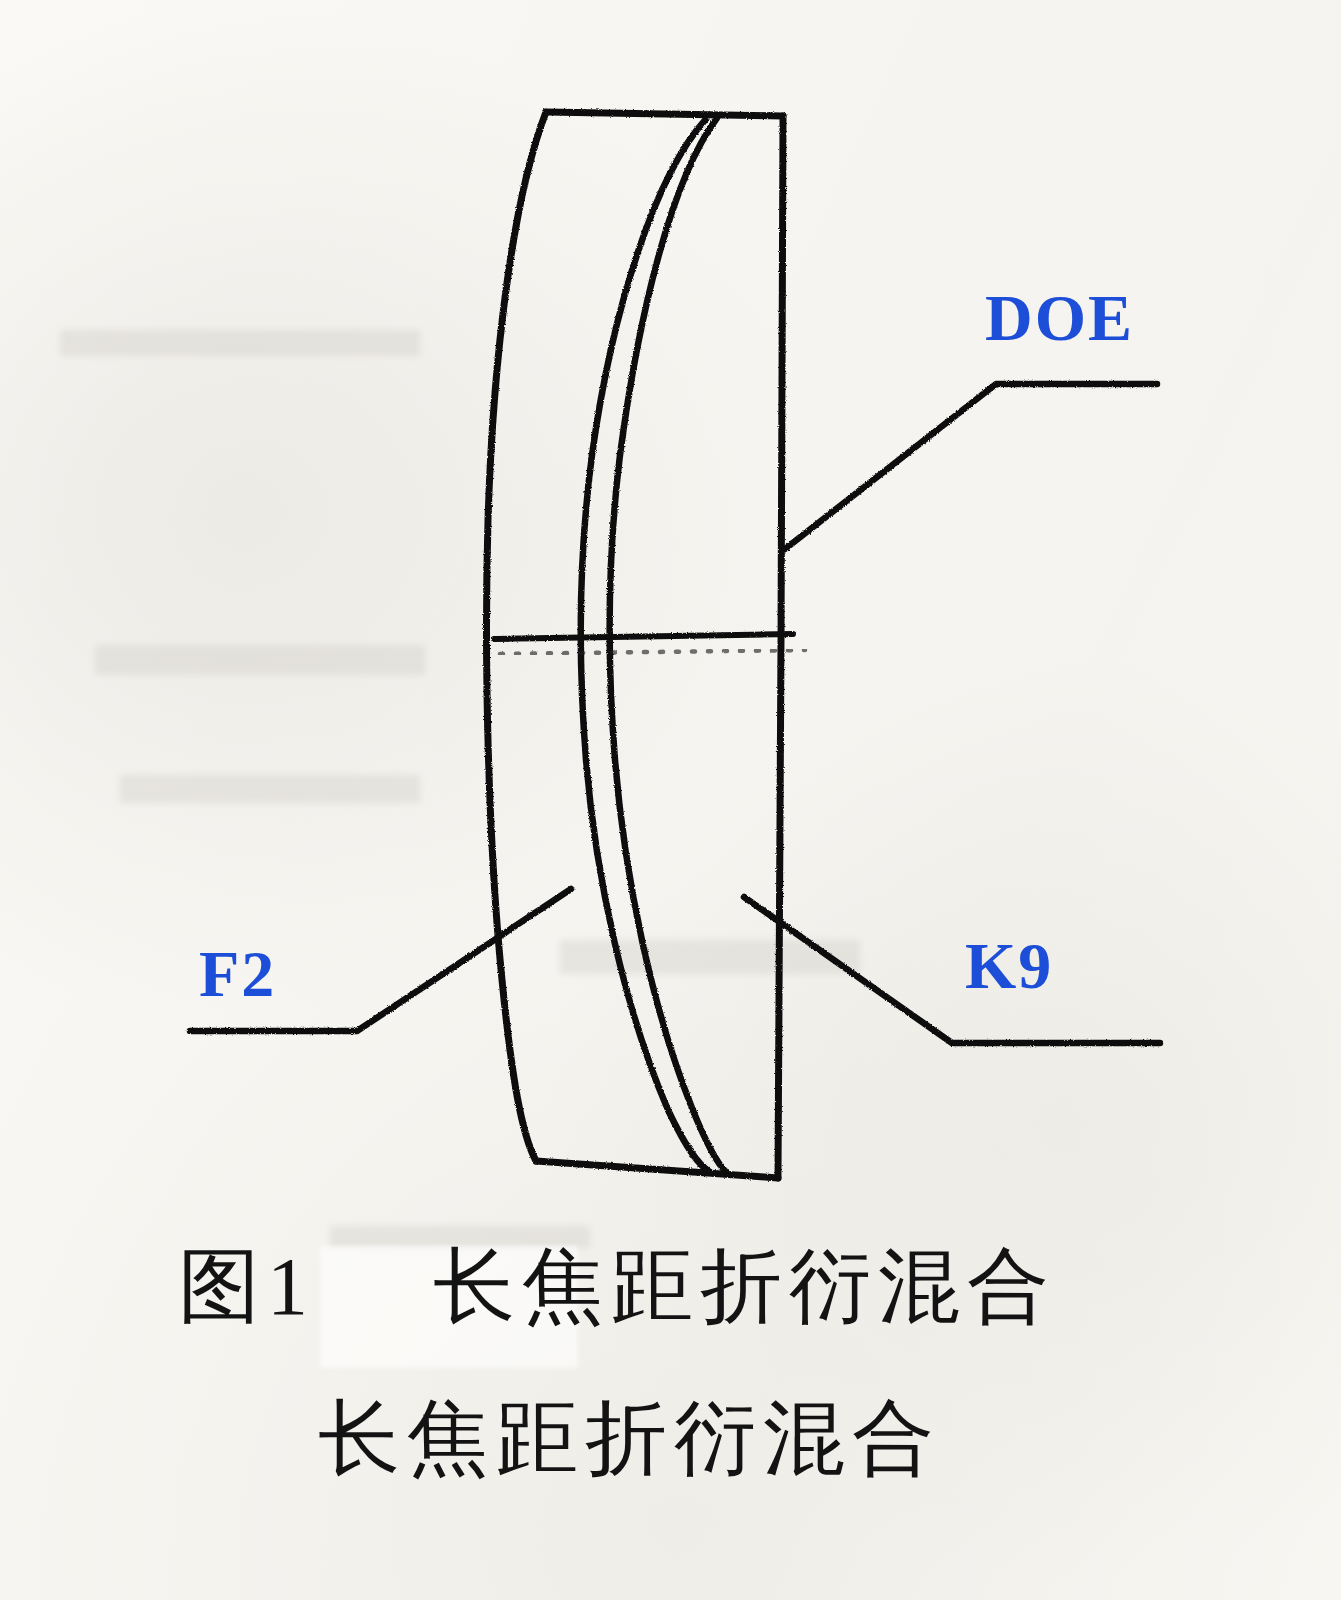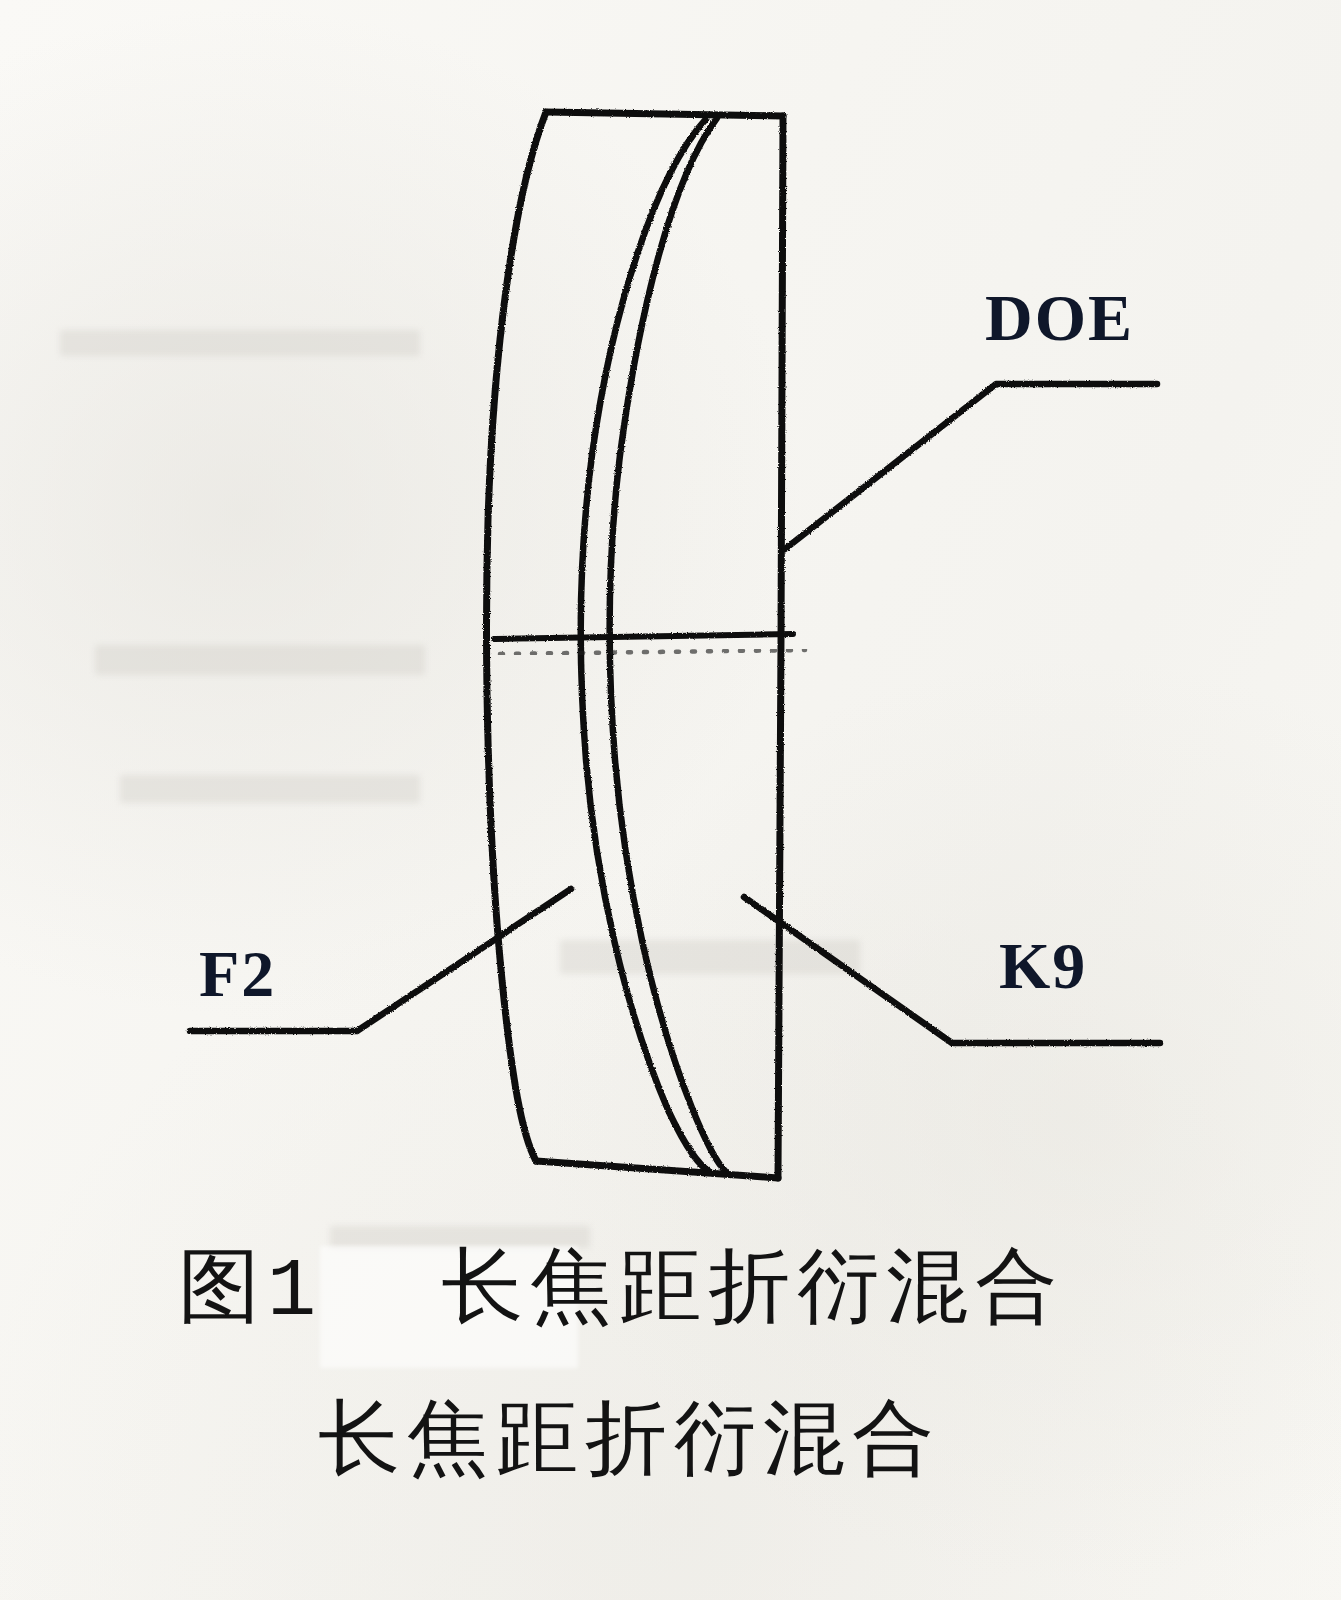--- a/index.html
+++ b/index.html
@@ -45,38 +45,38 @@
     background: rgba(255,255,255,0.58);
     filter: blur(2px);
     pointer-events: none;
   }
   #drawing {
     position: absolute;
     inset: 0;
   }
   .txt {
     position: absolute;
-    color: #0f172a;
+    color: #1d4ed8;
     white-space: pre;
     user-select: none;
   }
   .label-latin {
     font-family: "Liberation Serif", "DejaVu Serif", serif;
     font-weight: 700;
     font-size: 66px;
     letter-spacing: 2px;
   }
   .caption-cn {
     font-family: "DejaVu Serif", "Liberation Serif", serif;
     font-size: 82px;
     letter-spacing: 7px;
     color: #131313;
   }
   .caption-cn .figno {
-    font-family: Liberation Mono, monospace;
+    font-family: Liberation Serif, serif;
   }
   
   #drawing, .txt {
     filter: blur(0.35px);
   }
 </style>
 </head>
 <body>
 
 <div id="page">
@@ -139,19 +139,19 @@
       <path d="M 744,897 L 952,1043 L 1160,1043"></path>
     </g>
 
     <path d="M 962,1058 L 1162,1058" fill="none" stroke="#1a1a1a" stroke-width="4" stroke-linecap="round" stroke-dasharray="3 14" opacity="0.5" filter="url(#rough-soft)"></path>
   </svg>
 
   <div class="txt label-latin" style="left:985px; top:280px;">DOE</div>
 
   <div class="txt label-latin" style="left:199px; top:936px;">F2</div>
 
-  <div class="txt label-latin" style="left:999px; top:928px;">K9</div>
+  <div class="txt label-latin" style="left:965px; top:928px;">K9</div>
 
   <div class="txt caption-cn" style="left:178px; top:1232px;"><span class="figno">图1</span><span style="display:inline-block;width:118px;"></span><span>长焦距折衍混合</span></div>
 
   <div class="txt caption-cn" style="left:318px; top:1384px;">长焦距折衍混合</div>
 
 </div>
 
 </body></html>

